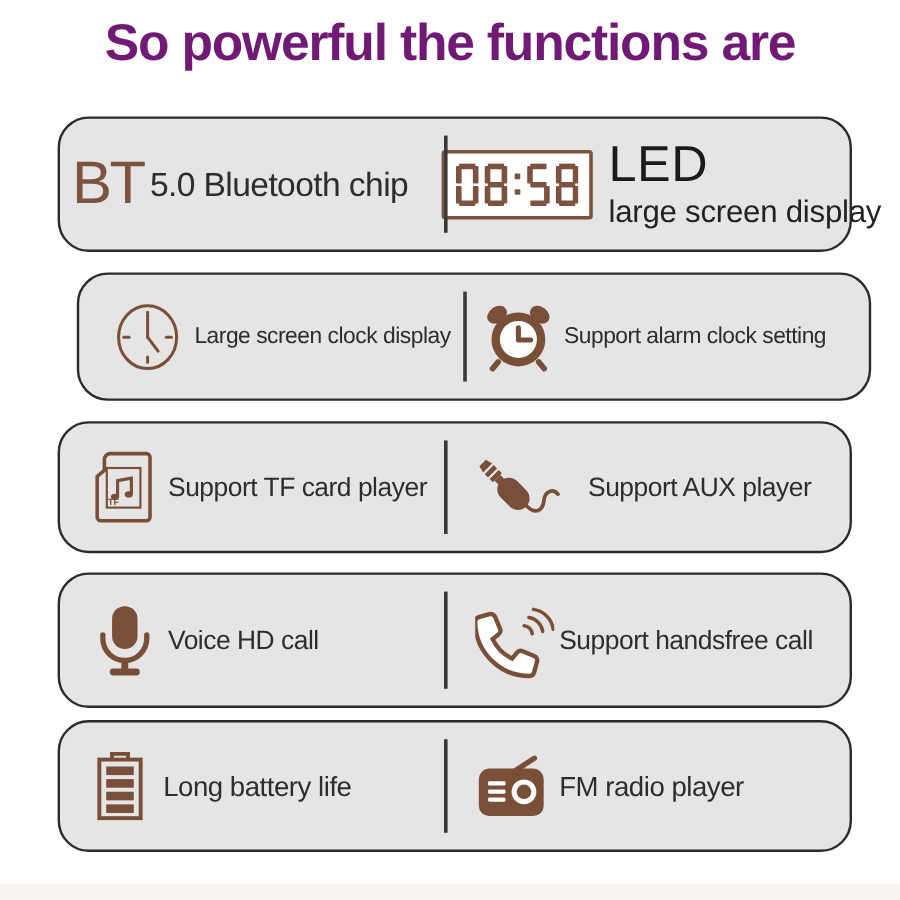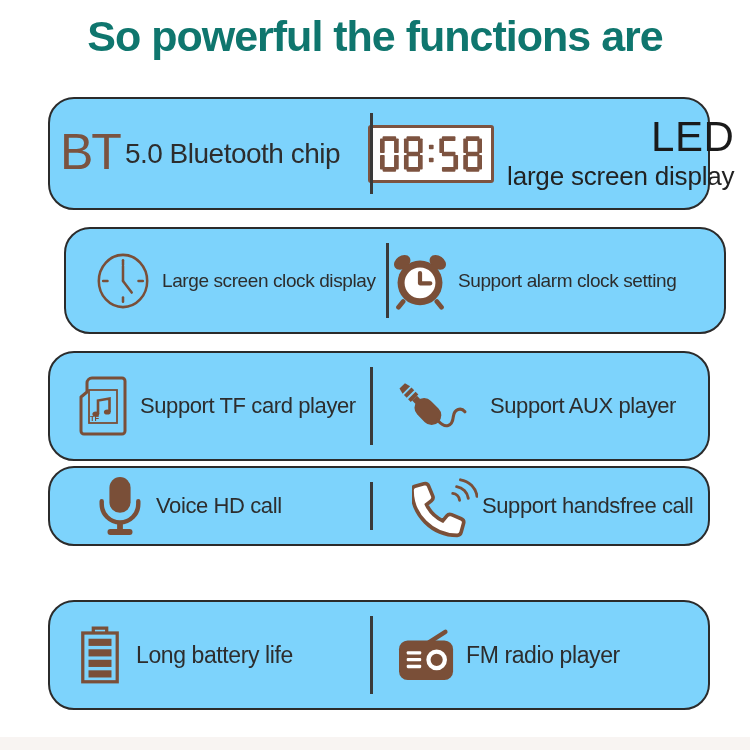--- a/index.html
+++ b/index.html
@@ -2,25 +2,25 @@
 <html><head>
 <meta charset="utf-8">
 <style>
   html,body{margin:0;padding:0;}
   body{
     width:750px;height:750px;background:#ffffff;position:relative;overflow:hidden;
     font-family:"Liberation Sans", sans-serif;
   }
   .title{
     position:absolute;top:12px;left:0;right:0;margin:0;text-align:center;
-    font-size:43px;font-weight:bold;color:#0f766e;letter-spacing:-1px;
+    font-size:43px;font-weight:bold;color:#701a75;letter-spacing:-1px;
   }
   .card{
     position:absolute;left:48px;width:662px;box-sizing:border-box;
-    border:2px solid #2b2b2b;border-radius:26px;background:#7dd3fc;display:flex;
+    border:2px solid #2b2b2b;border-radius:26px;background:#e5e5e5;display:flex;
   }
   .vdivider{position:absolute;left:320px;top:14px;bottom:14px;width:2.5px;background:#3a3a3a;}
   .cell{display:flex;align-items:center;box-sizing:border-box;}
   .cell.left{width:320px;padding-left:28px;gap:10px;}
   .cell.right{flex:1;padding-left:26px;gap:8px;}
   .icon{color:#7a4f38;flex:0 0 auto;display:flex;align-items:flex-end;}
   .icon svg{display:block;}
   .lbl{color:#2d2d2d;white-space:nowrap;}
   .lbl-md{font-size:22px;letter-spacing:-0.4px;text-align:center;}
   .lbl-sm{font-size:19px;letter-spacing:-0.4px;}
@@ -28,21 +28,21 @@
   .cell.r1left{padding-left:10px;gap:5px;align-items:center;}
   .bt-big{font-size:50px;color:#7b5340;letter-spacing:-2px;line-height:1;position:relative;top:-2px;}
   .lbl-xl{font-size:28px;letter-spacing:-0.5px;}
   .cell.r1right{padding-left:28px;gap:13px;}
   .led-box{
     width:126px;height:58px;box-sizing:border-box;border:3px solid #7d5340;border-radius:3px;
     display:flex;align-items:center;justify-content:center;background:#fff;
   }
   .led-box svg{width:102px;height:36px;}
   .led-text{display:flex;flex-direction:column;justify-content:center;}
-  .led-heading{font-size:42px;color:#1a1a1a;line-height:1.0;letter-spacing:0.5px;text-align:right;}
+  .led-heading{font-size:42px;color:#1a1a1a;line-height:1.0;letter-spacing:0.5px;}
   .led-sub{font-size:26px;color:#222;letter-spacing:-0.2px;margin-top:3px;white-space:nowrap;}
   .bottom-band{position:absolute;left:0;right:0;top:737px;height:13px;background:#f8f4f2;}
 </style>
 </head>
 <body>
 
 <h1 class="title">So powerful the functions are</h1>
 
 <section class="card" style="top:97px;height:113px;">
   <div class="cell left r1left">
@@ -102,21 +102,21 @@
           <line x1="8.5" y1="31" x2="13" y2="31"></line>
           <line x1="45" y1="31" x2="49.5" y2="31"></line>
           <line x1="29" y1="31" x2="29" y2="15.5"></line>
           <line x1="29" y1="31" x2="38" y2="43"></line>
         </g>
       </svg>
     </span>
     <span class="lbl lbl-sm">Large screen clock display</span>
   </div>
   <div class="vdivider"></div>
-  <div class="cell right" style="padding-left:4px;">
+  <div class="cell right" style="padding-left:16px;">
     <span class="icon">
       <svg viewBox="0 0 64 62" width="60" height="58">
         <g fill="currentColor">
           <ellipse cx="13" cy="11" rx="9.5" ry="7" transform="rotate(-35 13 11)"></ellipse>
           <ellipse cx="51" cy="11" rx="9.5" ry="7" transform="rotate(35 51 11)"></ellipse>
           <circle cx="32" cy="33" r="24"></circle>
         </g>
         <circle cx="32" cy="33" r="16.5" fill="#ffffff"></circle>
         <path d="M32,22.5 V33.5 H43" fill="none" stroke="currentColor" stroke-width="4.5" stroke-linecap="round" stroke-linejoin="round"></path>
         <g stroke="currentColor" stroke-width="5" stroke-linecap="round">
@@ -154,21 +154,21 @@
           <rect x="22.5" y="20" width="7" height="5"></rect>
           <rect x="16" y="24" width="20" height="31" rx="10"></rect>
         </g>
         <path d="M43,46 C51,55 58,52 59,42 C60,34 67,32 71,37" fill="none" stroke="currentColor" stroke-width="3.2" stroke-linecap="round"></path>
       </svg>
     </span>
     <span class="lbl lbl-md">Support AUX player</span>
   </div>
 </section>
 
-<section class="card" style="top:466px;height:80px;padding-left:16px;">
+<section class="card" style="top:477px;height:113px;">
   <div class="cell left">
     <span class="icon">
       <svg viewBox="0 0 54 64" width="52" height="62">
         <rect x="16" y="2" width="22" height="37" rx="11" fill="currentColor"></rect>
         <path d="M8,27 v3 a19,19 0 0 0 38,0 v-3" fill="none" stroke="currentColor" stroke-width="4.6" stroke-linecap="round"></path>
         <rect x="24" y="49" width="6" height="8" fill="currentColor"></rect>
         <rect x="14" y="56" width="26" height="6" rx="3" fill="currentColor"></rect>
       </svg>
     </span>
     <span class="lbl lbl-md">Voice HD call</span>

